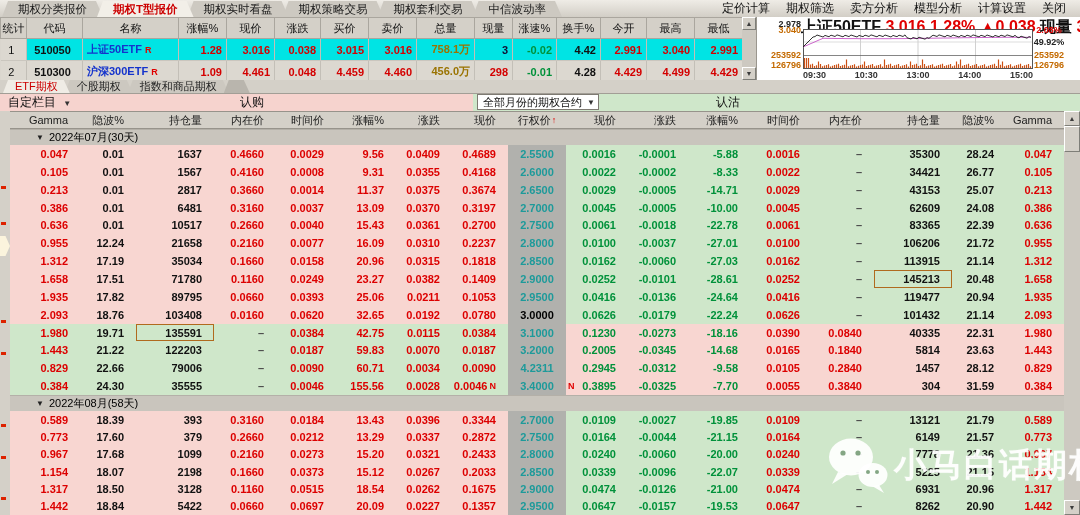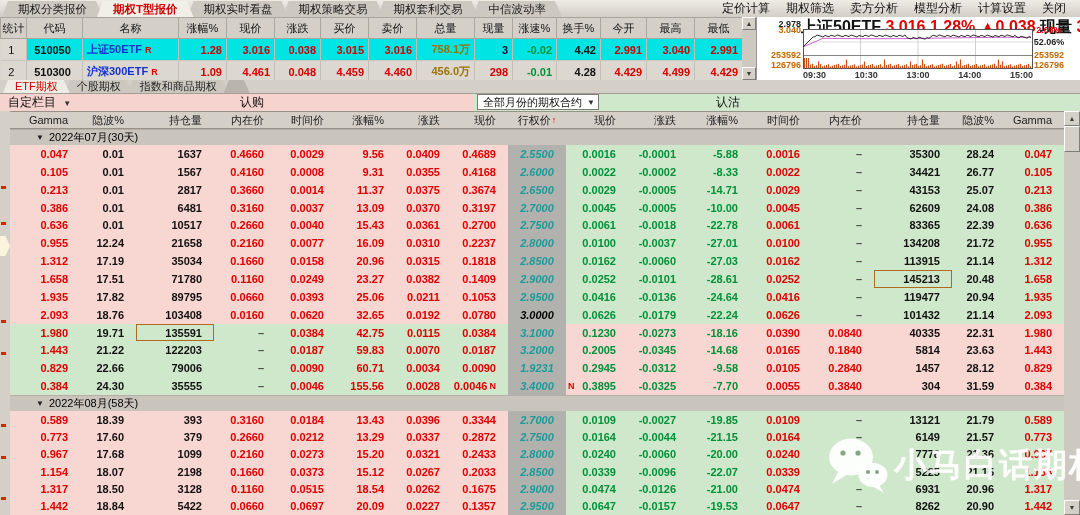--- a/index.html
+++ b/index.html
@@ -101,21 +101,21 @@
   .tg0{height:266px;}.tg1{height:120px;}
   .ghead{height:16px;display:flex;align-items:center;background:#c9c5bd;font-size:11px;
          color:#000;padding-left:26px;gap:5px;border-top:1px solid #b4b0a8;box-sizing:border-box;}
   .ghead .ga{font-size:8px;color:#222;}
   .grows{flex:1;display:flex;flex-direction:column;}
   .trow{flex:1;display:grid;grid-template-columns:var(--tc);}
   .tc{display:flex;align-items:center;justify-content:flex-end;padding-right:12px;
       font-size:11px;font-weight:bold;white-space:nowrap;overflow:visible;position:relative;}
   .bg-p{background:#f8d6d1;}
   .bg-g{background:#cfe7ca;}
-  .bg-s{background:#b1b1ad;font-style:italic;}
+  .bg-s{background:#b1b1ad;}
   .tc.r{color:#dc0000}.tc.g{color:#00913a}.tc.k{color:#111}
   .tc.st{justify-content:center;padding-right:0;color:#1d9a9a;}
   .tc.st.atm{color:#000;}
   .tc.dash{color:#4a4a4a;}
   .tc.boxed{box-shadow:inset 0 0 0 1px #b06a1e;}
   .mk{color:#e00000;font-size:9px;font-weight:bold;margin-left:2px;}
   .mk.lft{position:absolute;left:2px;margin:0;}
 
   
   .vsb{position:absolute;left:1064px;top:111px;width:16px;height:404px;background:#cdc9c1;}
@@ -252,21 +252,21 @@
         <line x1="1" y1="26.5" x2="229" y2="26.5" stroke="#666" stroke-width="0.8"></line>
         <path d="M1.5 39 V29 M3.5 39 V29 M5.5 39 V29 M7.5 39 V35.42307692307692 M9.5 39 V34.73076923076923 M11.5 39 V37.03846153846154 M13.5 39 V36.34615384615385 M15.5 39 V32.5 M17.5 39 V34.96153846153846 M19.5 39 V37.26923076923077 M21.5 39 V36.57692307692308 M23.5 39 V35.88461538461539 M25.5 39 V35.19230769230769 M27.5 39 V37.5 M29.5 39 V36.80769230769231 M31.5 39 V36.11538461538461 M33.5 39 V35.42307692307692 M35.5 39 V34.73076923076923 M37.5 39 V37.03846153846154 M39.5 39 V36.34615384615385 M41.5 39 V35.65384615384615 M43.5 39 V30.5 M45.5 39 V37.26923076923077 M47.5 39 V36.57692307692308 M49.5 39 V35.88461538461539 M51.5 39 V35.19230769230769 M53.5 39 V37.5 M55.5 39 V36.80769230769231 M57.5 39 V36.11538461538461 M59.5 39 V35.42307692307692 M61.5 39 V32.5 M63.5 39 V37.03846153846154 M65.5 39 V36.34615384615385 M67.5 39 V35.65384615384615 M69.5 39 V34.96153846153846 M71.5 39 V37.26923076923077 M73.5 39 V36.57692307692308 M75.5 39 V35.88461538461539 M77.5 39 V35.19230769230769 M79.5 39 V37.5 M81.5 39 V30.5 M83.5 39 V36.11538461538461 M85.5 39 V35.42307692307692 M87.5 39 V34.73076923076923 M89.5 39 V37.03846153846154 M91.5 39 V36.34615384615385 M93.5 39 V35.65384615384615 M95.5 39 V34.96153846153846 M97.5 39 V37.26923076923077 M99.5 39 V36.57692307692308 M101.5 39 V35.88461538461539 M103.5 39 V35.19230769230769 M105.5 39 V37.5 M107.5 39 V32.5 M109.5 39 V36.11538461538461 M111.5 39 V35.42307692307692 M113.5 39 V34.73076923076923 M115.5 39 V37.03846153846154 M117.5 39 V36.34615384615385 M119.5 39 V30.5 M121.5 39 V34.96153846153846 M123.5 39 V37.26923076923077 M125.5 39 V36.57692307692308 M127.5 39 V35.88461538461539 M129.5 39 V35.19230769230769 M131.5 39 V37.5 M133.5 39 V36.80769230769231 M135.5 39 V36.11538461538461 M137.5 39 V35.42307692307692 M139.5 39 V34.73076923076923 M141.5 39 V37.03846153846154 M143.5 39 V36.34615384615385 M145.5 39 V35.65384615384615 M147.5 39 V34.96153846153846 M149.5 39 V37.26923076923077 M151.5 39 V36.57692307692308 M153.5 39 V32.5 M155.5 39 V35.19230769230769 M157.5 39 V30.5 M159.5 39 V36.80769230769231 M161.5 39 V36.11538461538461 M163.5 39 V35.42307692307692 M165.5 39 V34.73076923076923 M167.5 39 V37.03846153846154 M169.5 39 V36.34615384615385 M171.5 39 V35.65384615384615 M173.5 39 V34.96153846153846 M175.5 39 V37.26923076923077 M177.5 39 V36.57692307692308 M179.5 39 V35.88461538461539 M181.5 39 V35.19230769230769 M183.5 39 V37.5 M185.5 39 V36.80769230769231 M187.5 39 V36.11538461538461 M189.5 39 V35.42307692307692 M191.5 39 V34.73076923076923 M193.5 39 V37.03846153846154 M195.5 39 V30.5 M197.5 39 V35.65384615384615 M199.5 39 V32.5 M201.5 39 V37.26923076923077 M203.5 39 V36.57692307692308 M205.5 39 V35.88461538461539 M207.5 39 V35.19230769230769 M209.5 39 V37.5 M211.5 39 V36.80769230769231 M213.5 39 V36.11538461538461 M215.5 39 V35.42307692307692 M217.5 39 V34.73076923076923 M219.5 39 V37.03846153846154 M221.5 39 V36.34615384615385 M223.5 39 V35.65384615384615 M225.5 39 V34.96153846153846 M227.5 39 V37.26923076923077 " stroke="#cc5014" stroke-width="1.2" fill="none"></path>
         <polyline points="0,18.0 2,17.1 4,16.3 6,15.4 8,14.5 10,13.7 12,12.8 14,11.9 16,11.0 18,10.2 20,9.3 22,9.3 24,9.4 26,9.4 28,9.4 30,9.4 32,9.5 34,9.5 36,9.5 38,9.5 40,9.5 42,9.6 44,9.6 46,9.6 48,9.6 50,9.6 52,9.6 54,9.6 56,9.7 58,9.7 60,9.7 62,9.7 64,9.7 66,9.7 68,9.7 70,9.7 72,9.7 74,9.7 76,9.7 78,9.7 80,9.7 82,9.7 84,9.7 86,9.7 88,9.7 90,9.6 92,9.6 94,9.6 96,9.6 98,9.6 100,9.6 102,9.6 104,9.5 106,9.5 108,9.5 110,9.5 112,9.4 114,9.4 116,9.4 118,9.4 120,9.3 122,9.3 124,9.3 126,9.3 128,9.2 130,9.2 132,9.2 134,9.1 136,9.1 138,9.1 140,9.0 142,9.0 144,9.0 146,9.0 148,8.9 150,8.9 152,8.9 154,8.8 156,8.8 158,8.8 160,8.7 162,8.7 164,8.7 166,8.7 168,8.6 170,8.6 172,8.6 174,8.6 176,8.5 178,8.5 180,8.5 182,8.5 184,8.5 186,8.4 188,8.4 190,8.4 192,8.4 194,8.4 196,8.4 198,8.3 200,8.3 202,8.3 204,8.3 206,8.3 208,8.3 210,8.3 212,8.3 214,8.3 216,8.3 218,8.3 220,8.3 222,8.3 224,8.3 226,8.3 228,8.3 " stroke="#c653c6" stroke-width="0.9" fill="none"></polyline>
         <polyline points="0,18.0 2,16.0 4,14.0 6,12.0 8,10.0 10,8.0 12,7.6 14,6.0 16,6.7 18,7.3 20,8.0 22,6.4 24,7.1 26,7.7 28,6.2 30,6.8 32,7.5 34,5.9 36,6.5 38,7.2 40,7.8 42,6.3 44,6.9 46,7.6 48,6.0 50,6.7 52,7.3 54,8.0 56,6.4 58,7.1 60,7.7 62,6.2 64,6.8 66,7.5 68,5.9 70,6.5 72,7.2 74,7.8 76,6.3 78,6.9 80,7.6 82,6.0 84,6.7 86,7.3 88,8.0 90,6.4 92,7.1 94,7.7 96,6.2 98,6.8 100,7.5 102,5.9 104,8.7 106,9.4 108,10.0 110,8.5 112,9.1 114,9.8 116,8.2 118,8.9 120,9.5 122,10.2 124,8.6 126,9.3 128,7.7 130,6.2 132,6.8 134,7.5 136,5.9 138,6.5 140,7.2 142,7.8 144,6.3 146,6.9 148,7.6 150,6.0 152,6.7 154,7.3 156,8.0 158,6.4 160,7.1 162,7.7 164,6.2 166,6.8 168,7.5 170,5.9 172,6.5 174,7.2 176,7.8 178,6.3 180,6.9 182,7.6 184,6.0 186,6.7 188,7.3 190,8.0 192,6.4 194,7.1 196,7.7 198,6.2 200,6.8 202,7.5 204,5.9 206,6.5 208,7.2 210,7.8 212,6.3 214,8.1 216,8.8 218,7.2 220,7.9 222,8.5 224,9.2 226,7.6 228,8.3 " stroke="#1a1a1a" stroke-width="0.9" fill="none"></polyline>
       </svg>
     <div class="cl orange yleft" style="top:9px">3.040</div>
     <div class="cl black  yleft" style="top:3px">2.978</div>
     <div class="cl orange yleft" style="top:34px">253592</div>
     <div class="cl orange yleft" style="top:44px">126796</div>
     <div class="cl red    yright" style="top:9px">2.08%</div>
-    <div class="cl black  yright" style="top:21px">52.06%</div>
+    <div class="cl black  yright" style="top:21px">49.92%</div>
     <div class="cl orange yright" style="top:34px">253592</div>
     <div class="cl orange yright" style="top:44px">126796</div>
     <div class="xlab" id="xlab">
         <span>09:30</span>
         <span>10:30</span>
         <span>13:00</span>
         <span>14:00</span>
         <span>15:00</span>
       </div>
   </div>
@@ -426,21 +426,21 @@
             <div class="tc bg-p r">0.0077</div>
             <div class="tc bg-p r">16.09</div>
             <div class="tc bg-p r">0.0310</div>
             <div class="tc bg-p r">0.2237</div>
             <div class="tc bg-s st">2.8000</div>
             <div class="tc bg-g g">0.0100</div>
             <div class="tc bg-g g">-0.0037</div>
             <div class="tc bg-g g">-27.01</div>
             <div class="tc bg-g r">0.0100</div>
             <div class="tc bg-g r dash">–</div>
-            <div class="tc bg-g k">134208</div>
+            <div class="tc bg-g k">106206</div>
             <div class="tc bg-g k">21.72</div>
             <div class="tc bg-g r">0.955</div>
           </div>
           <div class="trow">
             <div class="tc bg-p r">1.312</div>
             <div class="tc bg-p k">17.19</div>
             <div class="tc bg-p k">35034</div>
             <div class="tc bg-p r">0.1660</div>
             <div class="tc bg-p r">0.0158</div>
             <div class="tc bg-p r">20.96</div>
@@ -553,21 +553,21 @@
           </div>
           <div class="trow">
             <div class="tc bg-g r">0.829</div>
             <div class="tc bg-g k">22.66</div>
             <div class="tc bg-g k">79006</div>
             <div class="tc bg-g r dash">–</div>
             <div class="tc bg-g r">0.0090</div>
             <div class="tc bg-g r">60.71</div>
             <div class="tc bg-g r">0.0034</div>
             <div class="tc bg-g r">0.0090</div>
-            <div class="tc bg-s st">1.9231</div>
+            <div class="tc bg-s st">4.2311</div>
             <div class="tc bg-p g">0.2945</div>
             <div class="tc bg-p g">-0.0312</div>
             <div class="tc bg-p g">-9.58</div>
             <div class="tc bg-p r">0.0105</div>
             <div class="tc bg-p r">0.2840</div>
             <div class="tc bg-p k">1457</div>
             <div class="tc bg-p k">28.12</div>
             <div class="tc bg-p r">0.829</div>
           </div>
           <div class="trow">

